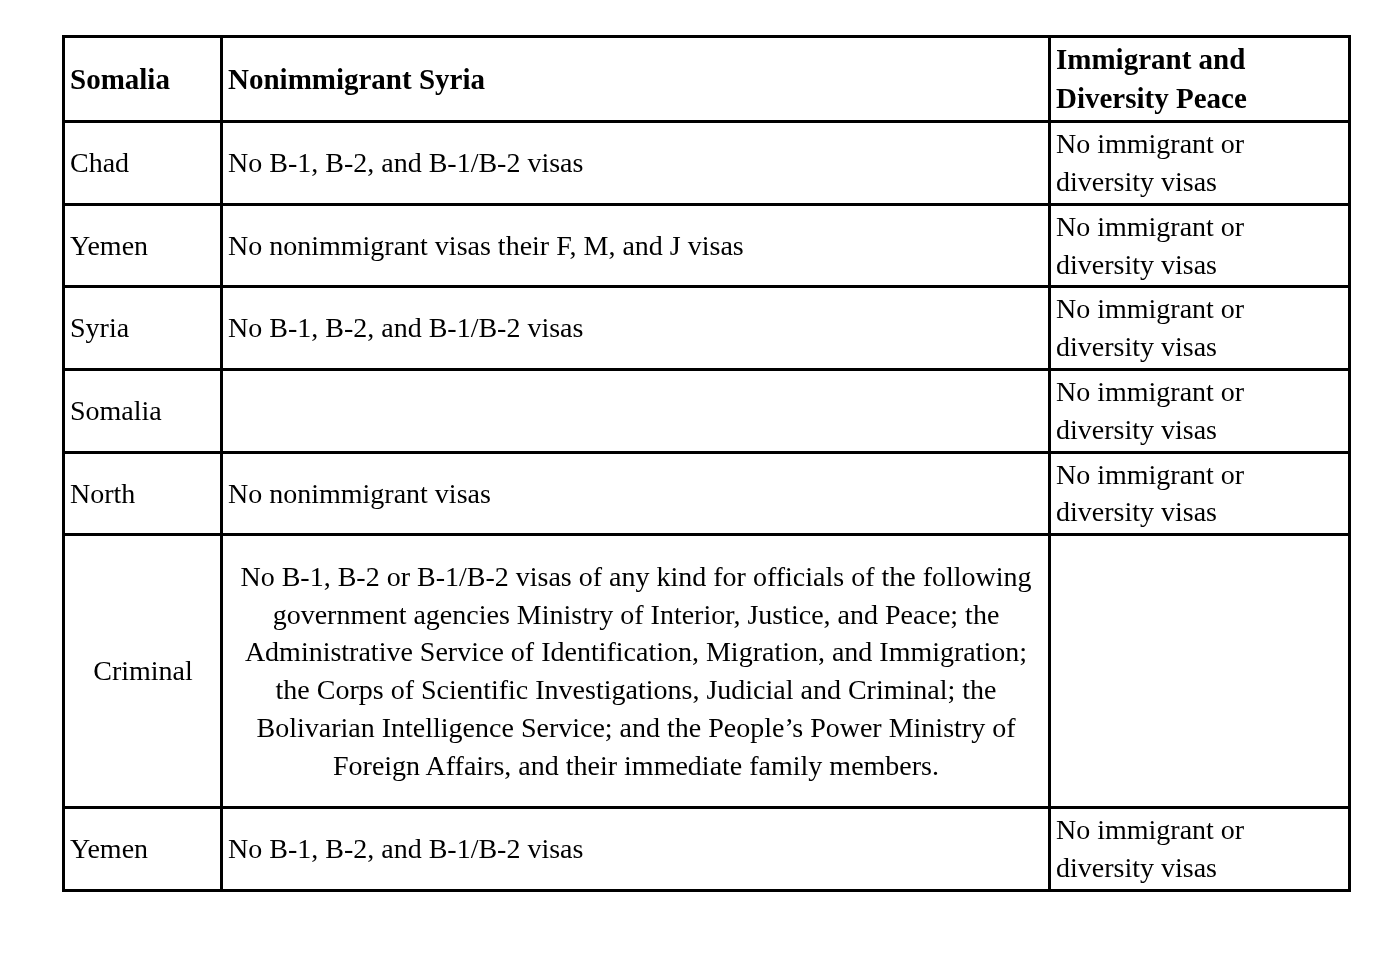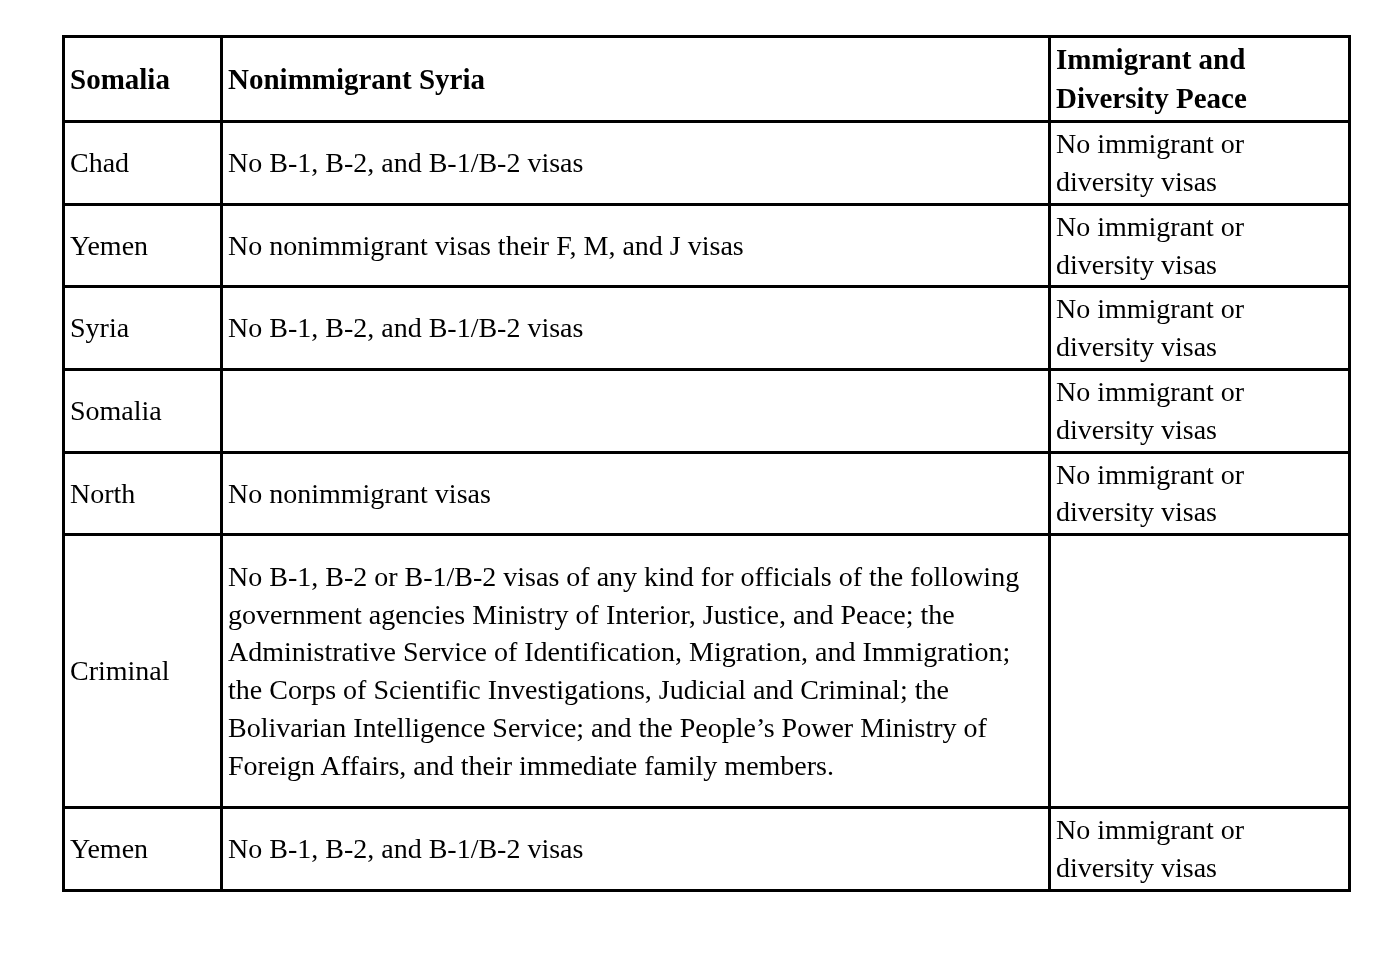--- a/index.html
+++ b/index.html
@@ -35,21 +35,21 @@
     text-align: left;
     overflow: hidden;
     word-wrap: break-word;
   }
   .visa-table th {
     font-weight: bold;
     font-size: 29px;
     height: 72px;
   }
   .visa-table tr.row-std td { height: 73px; }
-  .visa-table tr.row-tall td { height: 266px; }
+  .visa-table tr.row-tall td { height: 266px; text-align: center; }
 </style>
 </head>
 <body>
 
 <table class="visa-table">
   <colgroup>
     <col class="c-country">
     <col class="c-nonimm">
     <col class="c-imm">
   </colgroup>

